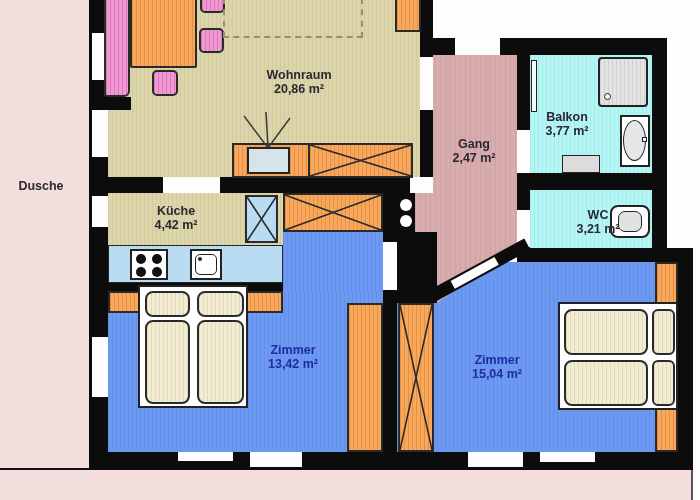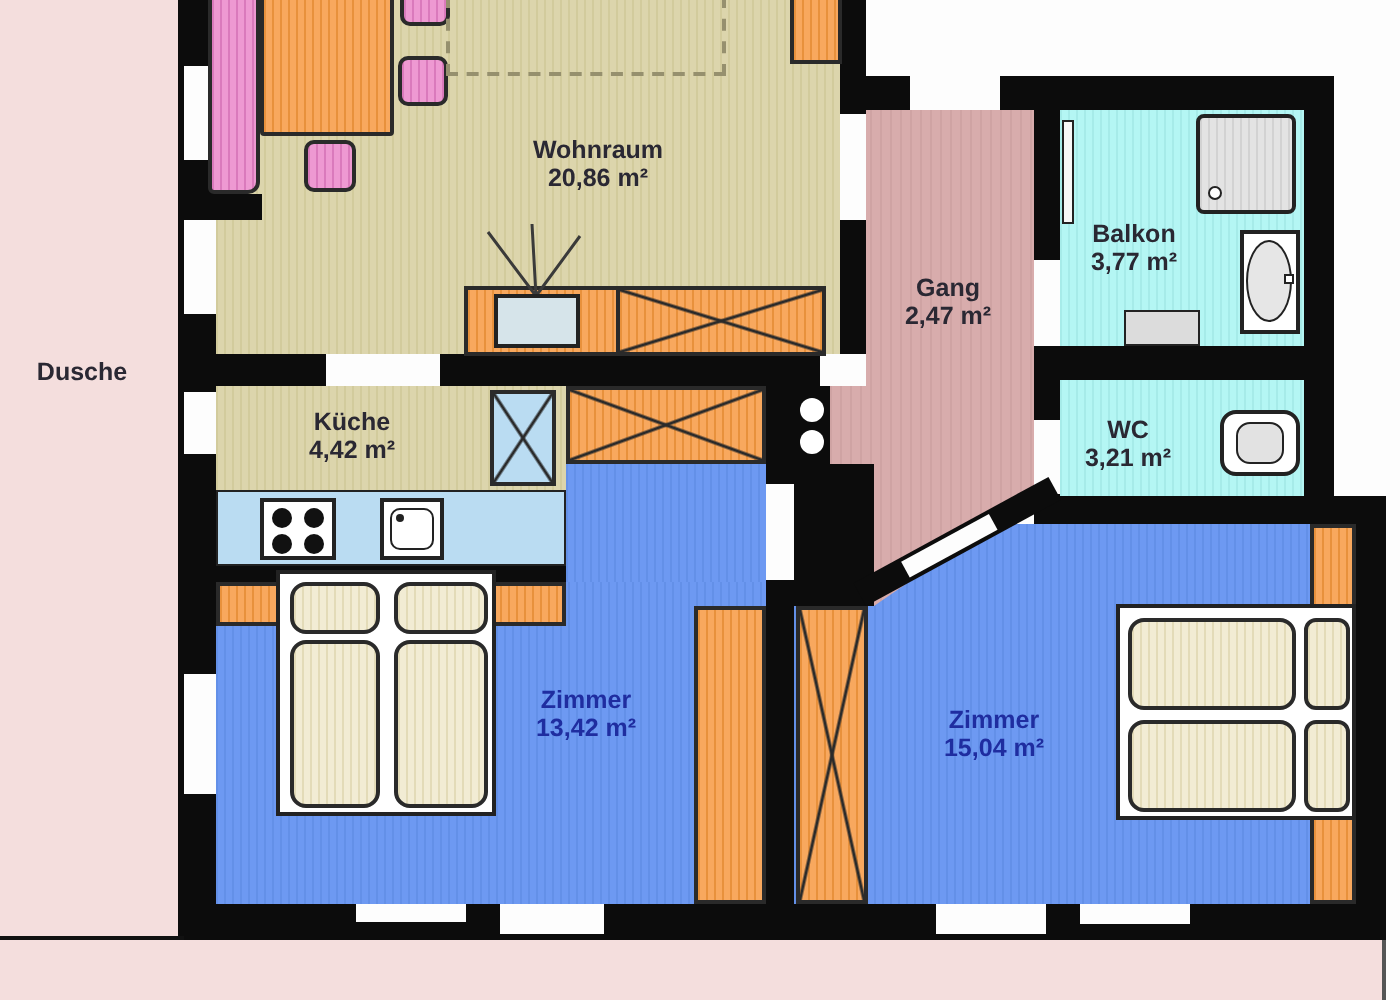--- a/index.html
+++ b/index.html
@@ -182,21 +182,21 @@
     <span>4,42 m²</span>
   </div>
   <div class="lbl" style="left:474px;top:151px;">
     <span>Gang</span>
     <span>2,47 m²</span>
   </div>
   <div class="lbl" style="left:567px;top:124px;">
     <span>Balkon</span>
     <span>3,77 m²</span>
   </div>
-  <div class="lbl" style="left:564px;top:222px;">
+  <div class="lbl" style="left:598px;top:222px;">
     <span>WC</span>
     <span>3,21 m²</span>
   </div>
   <div class="lbl blue-t" style="left:293px;top:357px;">
     <span>Zimmer</span>
     <span>13,42 m²</span>
   </div>
   <div class="lbl blue-t" style="left:497px;top:367px;">
     <span>Zimmer</span>
     <span>15,04 m²</span>

